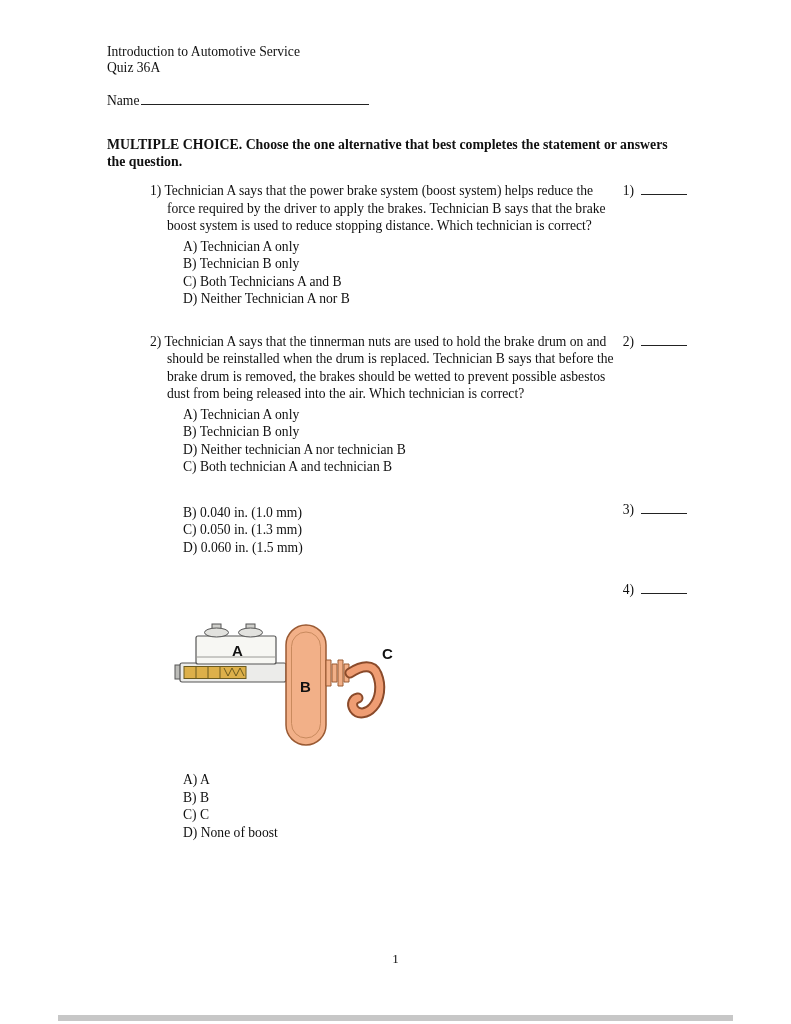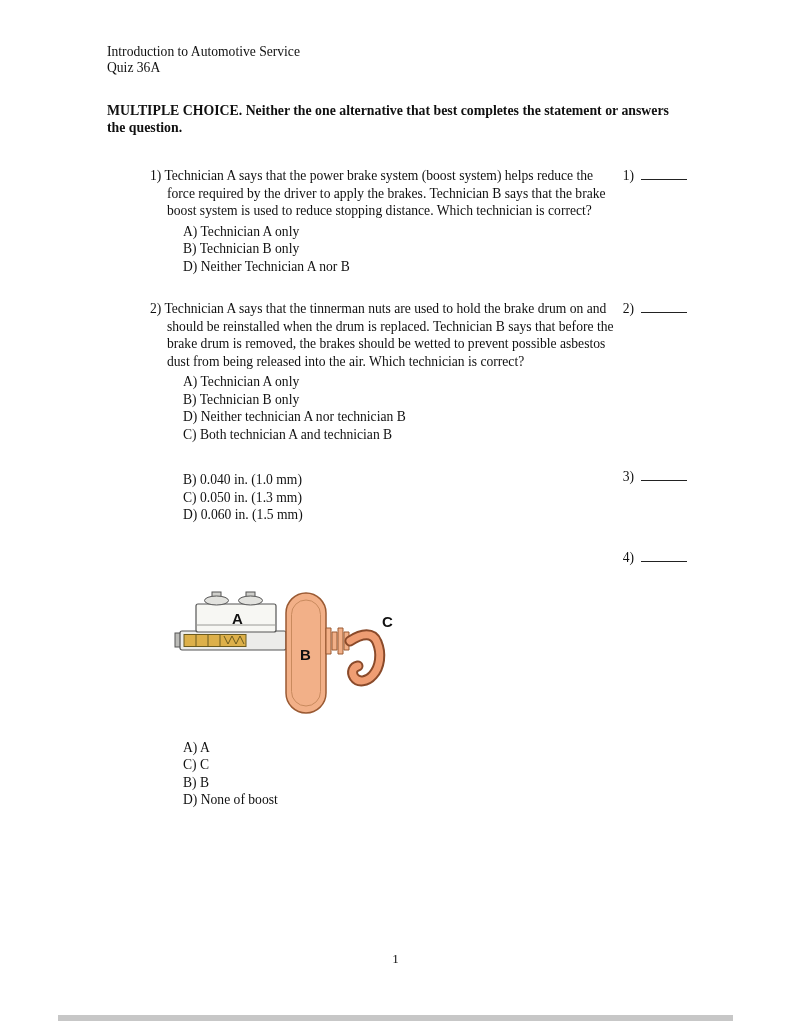--- a/index.html
+++ b/index.html
@@ -21,21 +21,21 @@
   .name-row { margin-top:17px; line-height:16px; }
   .name-blank {
     display:inline-block; width:228px; height:13px;
     border-bottom:1px solid #222; margin-left:2px; vertical-align:baseline;
   }
 
   .instructions { margin-top:27px; font-weight:bold; font-size:13.8px; line-height:17px; }
 
   .questions { margin-top:11px; padding-left:43px; }
   .question { display:flex; align-items:flex-start; margin-top:25px; }
-  .question:first-child { margin-top:31px; }
+  .question:first-child { margin-top:12px; }
 
   .q-main { width:584px; }
   .q-text { padding-left:17px; text-indent:-17px; line-height:17.5px; }
   .choices { margin-top:3px; padding-left:33px; line-height:17.5px; }
   .choice { white-space:pre-wrap; }
 
   .q-answer { margin-left:auto; white-space:nowrap; padding-top:1px; }
   .answer-blank {
     display:inline-block; width:46px; height:12px;
     border-bottom:1.4px solid #222; margin-left:7px; vertical-align:baseline;
@@ -55,34 +55,38 @@
 </style>
 </head>
 <body>
 
 <div class="page">
   <div class="content">
 
     <div class="hdr-line">Introduction to Automotive Service</div>
     <div class="hdr-line">Quiz 36A</div>
 
+    <div class="name-row">
+      <span>Name</span><span class="name-blank"></span>
+    </div>
 
-    <div class="instructions">MULTIPLE CHOICE.  Neither the one alternative that best completes the statement or answers the question.</div>
+    <div class="instructions">MULTIPLE CHOICE.  Choose the one alternative that best completes the statement or answers the question.</div>
 
     <div class="questions">
 
       <div class="question">
         <div class="q-main">
           <div class="q-text">
             <span>1)</span>
             <span>Technician A says that the power brake system (boost system) helps reduce the force required by the driver to apply the brakes. Technician B says that the brake boost system is used to reduce stopping distance.   Which technician is correct?</span>
           </div>
           <div class="choices">
             <div class="choice">A) Technician A only</div>
             <div class="choice">B) Technician B only</div>
+            <div class="choice">C) Both Technicians A and B</div>
             <div class="choice">D) Neither Technician A nor B</div>
           </div>
         </div>
         <div class="q-answer">
           <span>1)</span><span class="answer-blank"></span>
         </div>
       </div>
 
       <div class="question">
         <div class="q-main">
@@ -159,22 +163,22 @@
               </g>
 
               <text x="58" y="37" class="svg-label">A</text>
               <text x="126" y="73" class="svg-label">B</text>
               <text x="208" y="40" class="svg-label">C</text>
             </svg>
           </div>
 
           <div class="choices">
             <div class="choice">A) A</div>
+            <div class="choice">B) B</div>
             <div class="choice">C) C</div>
-            <div class="choice">B) B</div>
             <div class="choice">D) None of boost</div>
           </div>
         </div>
         <div class="q-answer">
           <span>4)</span><span class="answer-blank"></span>
         </div>
       </div>
 
     </div>
   </div>

